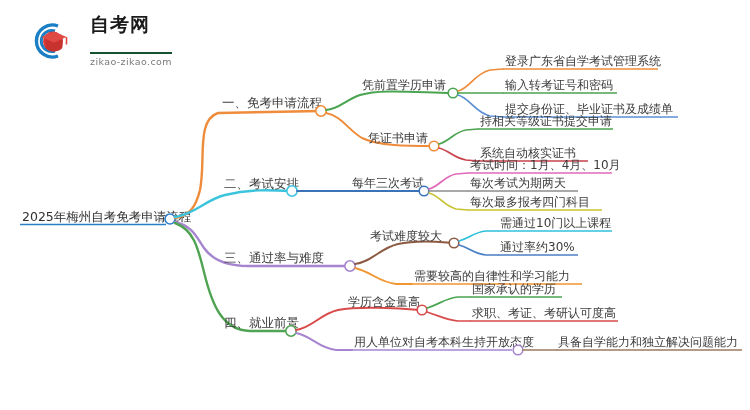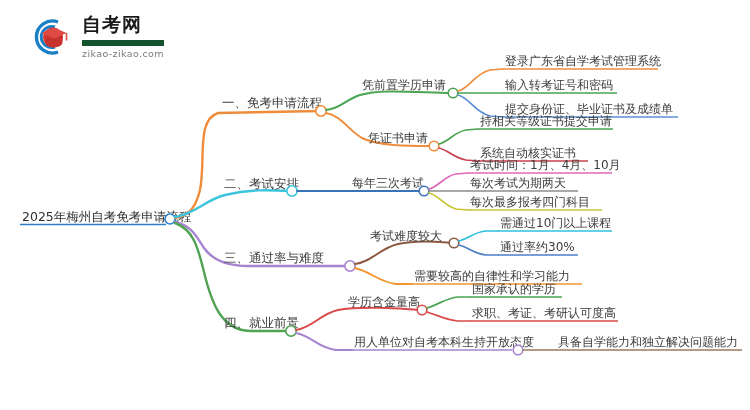--- a/index.html
+++ b/index.html
@@ -20,21 +20,21 @@
     height: 410px;
     background: #ffffff;
   }
   
   .logo-wrap {
     position: absolute;
     left: 28px;
     top: 12px;
     display: flex;
     align-items: center;
-    gap: 8px;
+    gap: 16px;
   }
   .logo-mark {
     width: 46px;
     height: 42px;
     position: relative;
     flex: none;
   }
   .logo-text-block {
     display: flex;
     flex-direction: column;
@@ -47,23 +47,23 @@
     color: #1a1a1a;
     letter-spacing: 1px;
     line-height: 20px;
     font-family: "DejaVu Sans", "Liberation Sans", sans-serif;
   }
   .logo-sub {
     font-size: 9.5px;
     color: #7a7a7a;
     letter-spacing: 0.4px;
     line-height: 14px;
-    border-top: 6px solid #14532d;
+    border-top: 2px solid #14532d;
     padding-top: 1px;
-    margin-top: 6px;
+    margin-top: 18px;
     font-family: "DejaVu Sans", "Liberation Sans", sans-serif;
   }
   
   #map {
     position: absolute;
     left: 0;
     top: 0;
     width: 750px;
     height: 410px;
   }

